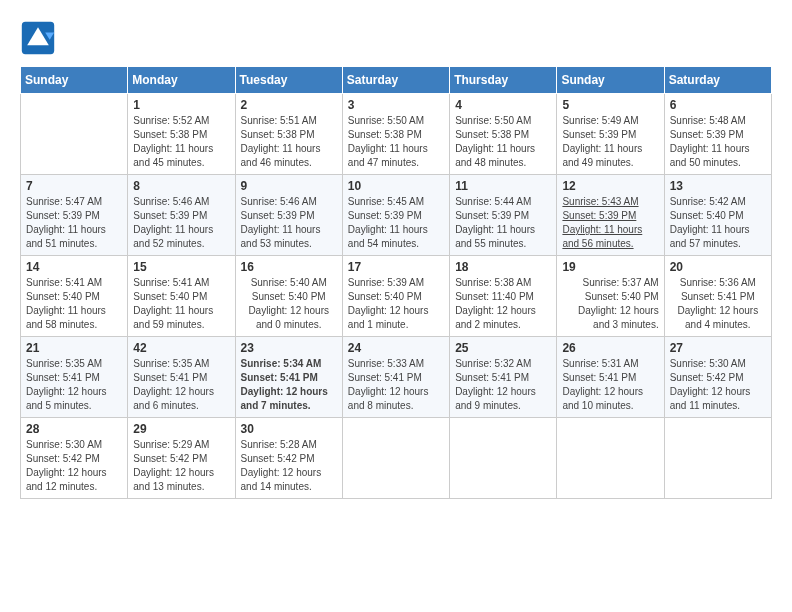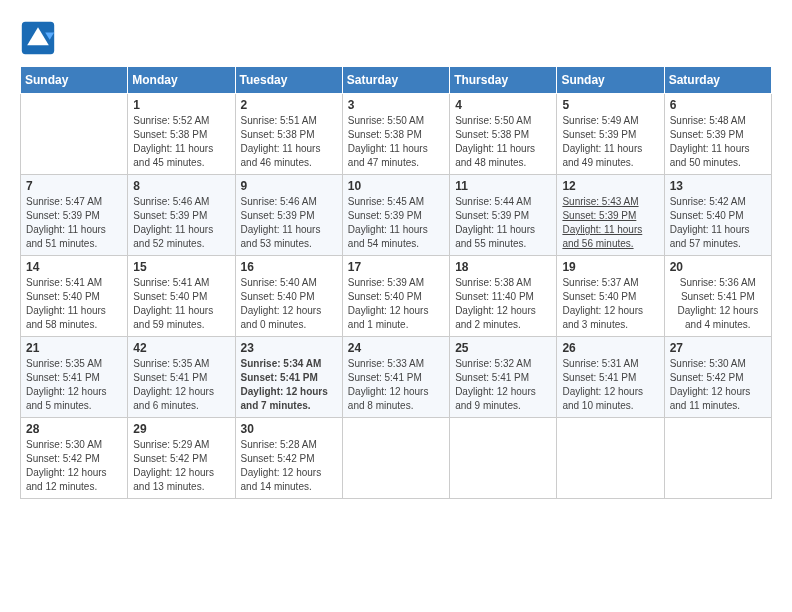--- a/index.html
+++ b/index.html
@@ -222,42 +222,42 @@
         </td>
         <td>
           <span class="day-number">15</span>
           <div class="day-info" style="white-space: pre-line;">Sunrise: 5:41 AM
 Sunset: 5:40 PM
 Daylight: 11 hours
 and 59 minutes.</div>
         </td>
         <td>
           <span class="day-number">16</span>
-          <div class="day-info" style="white-space: pre-line;">Sunrise: 5:40 AM
+          <div class="day-info" style="white-space: pre-line; text-align: center;">Sunrise: 5:40 AM
 Sunset: 5:40 PM
 Daylight: 12 hours
 and 0 minutes.</div>
         </td>
         <td>
           <span class="day-number">17</span>
           <div class="day-info" style="white-space: pre-line;">Sunrise: 5:39 AM
 Sunset: 5:40 PM
 Daylight: 12 hours
 and 1 minute.</div>
         </td>
         <td>
           <span class="day-number">18</span>
           <div class="day-info" style="white-space: pre-line;">Sunrise: 5:38 AM
 Sunset: 11:40 PM
 Daylight: 12 hours
 and 2 minutes.</div>
         </td>
         <td>
           <span class="day-number">19</span>
-          <div class="day-info" style="white-space: pre-line;">Sunrise: 5:37 AM
+          <div class="day-info" style="white-space: pre-line; text-align: right;">Sunrise: 5:37 AM
 Sunset: 5:40 PM
 Daylight: 12 hours
 and 3 minutes.</div>
         </td>
         <td>
           <span class="day-number">20</span>
           <div class="day-info" style="white-space: pre-line; text-align: center;">Sunrise: 5:36 AM
 Sunset: 5:41 PM
 Daylight: 12 hours
 and 4 minutes.</div>

